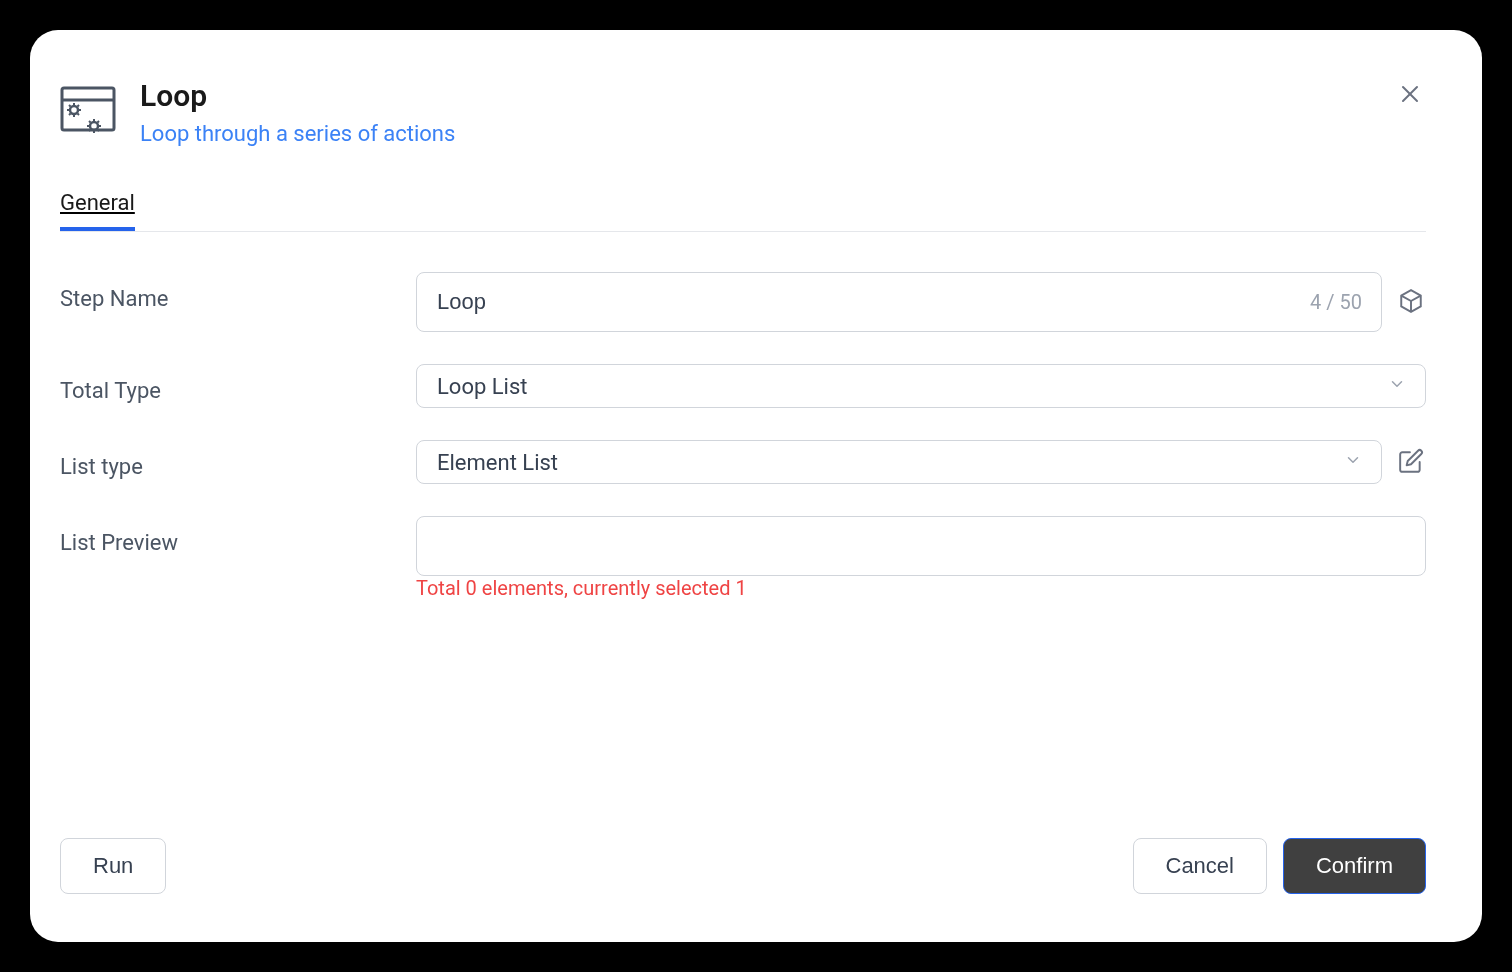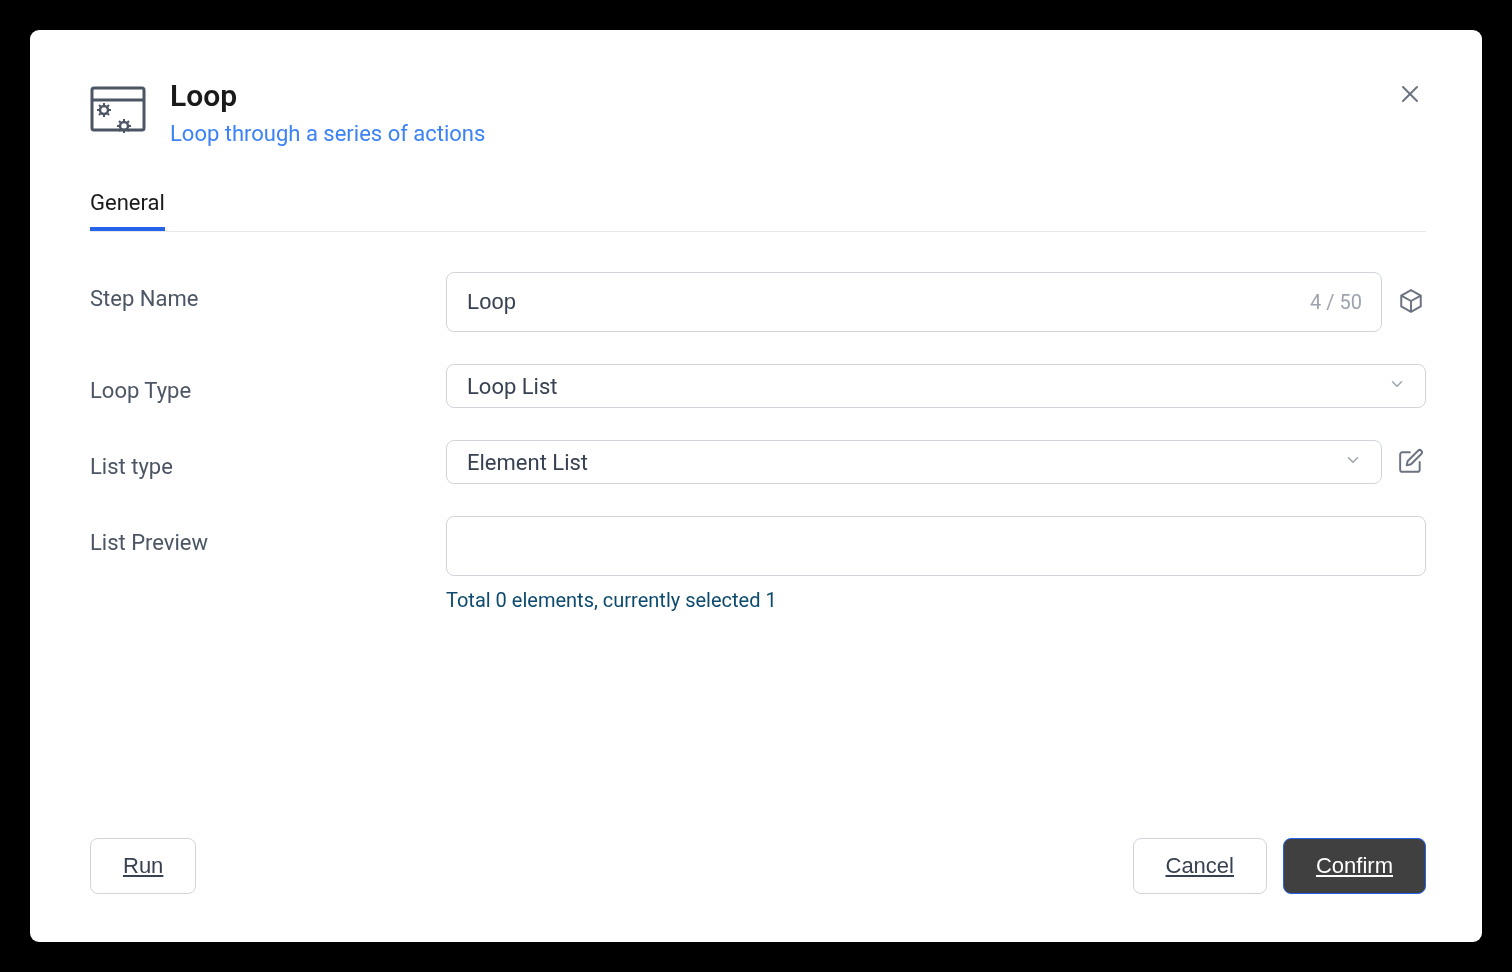--- a/index.html
+++ b/index.html
@@ -12,26 +12,26 @@
       font-family: -apple-system, BlinkMacSystemFont, "Segoe UI", Roboto, "Helvetica Neue", Arial, sans-serif;
       width: 1512px;
       height: 972px;
       display: flex;
       align-items: center;
       justify-content: center;
       padding: 30px;
     }
     .modal {
       background: #fff;
-      border-radius: 9px;
+      border-radius: 28px;
       width: 100%;
       height: 100%;
       max-width: 1452px;
       max-height: 912px;
-      padding: 48px 56px 48px 60px;
+      padding: 48px 56px 48px 30px;
       position: relative;
       display: flex;
       flex-direction: column;
     }
     .modal-header {
       display: flex;
       align-items: flex-start;
       gap: 24px;
       margin-bottom: 32px;
     }
@@ -63,20 +63,21 @@
       cursor: pointer;
       display: flex;
       align-items: center;
       justify-content: center;
       color: #6b7280;
     }
     .tabs {
       border-bottom: 1px solid #e5e7eb;
       display: flex;
       margin-bottom: 40px;
+      text-decoration: underline;
     }
     .tab {
       padding: 12px 0;
       font-size: 22px;
       color: #1a1a1a;
       cursor: pointer;
       border-bottom: 4px solid transparent;
       margin-right: 32px;
     }
     .tab.active {
@@ -168,22 +169,21 @@
       min-height: 60px;
       border: 1px solid #d1d5db;
       border-radius: 8px;
       background: #fff;
     }
     .preview-wrapper {
       width: 100%;
     }
     .helper-text {
       font-size: 20px;
-      color: #0c4a6e;
-      margin-top: 12px;
+      color: #ef4444;
     }
     .modal-footer {
       display: flex;
       align-items: center;
       justify-content: space-between;
       padding-top: 24px;
     }
     .footer-left {
       display: flex;
       gap: 12px;
@@ -193,21 +193,20 @@
       gap: 16px;
     }
     .btn {
       padding: 14px 32px;
       font-size: 22px;
       border-radius: 8px;
       cursor: pointer;
       border: 1px solid #d1d5db;
       background: #fff;
       color: #374151;
-      text-decoration: underline;
     }
     .btn-primary {
       background: #404040;
       border-color: #2563eb;
       color: #fff;
     }
   </style>
 </head>
 <body>
 
@@ -271,21 +270,21 @@
                     <svg width="26" height="26" viewBox="0 0 24 24" fill="none" stroke="currentColor" stroke-width="1.8">
                         <path d="M12 2 L21 7 L21 17 L12 22 L3 17 L3 7 Z"></path>
                         <path d="M3 7 L12 12 L21 7"></path>
                         <path d="M12 12 L12 22"></path>
                     </svg>
                 </div>
             </div>
         </div>
 
         <div class="form-row">
-            <div class="form-label">Loop Type</div>
+            <div class="form-label">Total Type</div>
             <div class="form-field">
                 <div class="select-wrapper">
                     <div class="select-input">
                         <span>Loop List</span>
                     </div>
                     <span class="select-chevron">
                         <svg width="18" height="18" viewBox="0 0 24 24" fill="none" stroke="currentColor" stroke-width="2" stroke-linecap="round" stroke-linejoin="round">
                             <polyline points="6 9 12 15 18 9"></polyline>
                         </svg>
                     </span>

